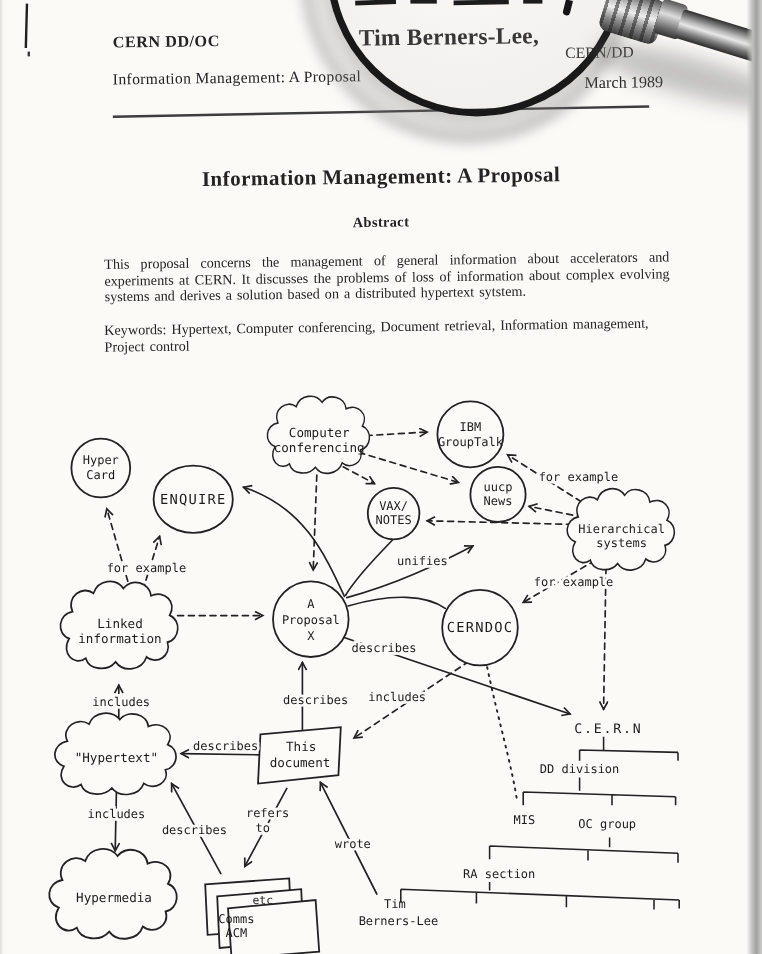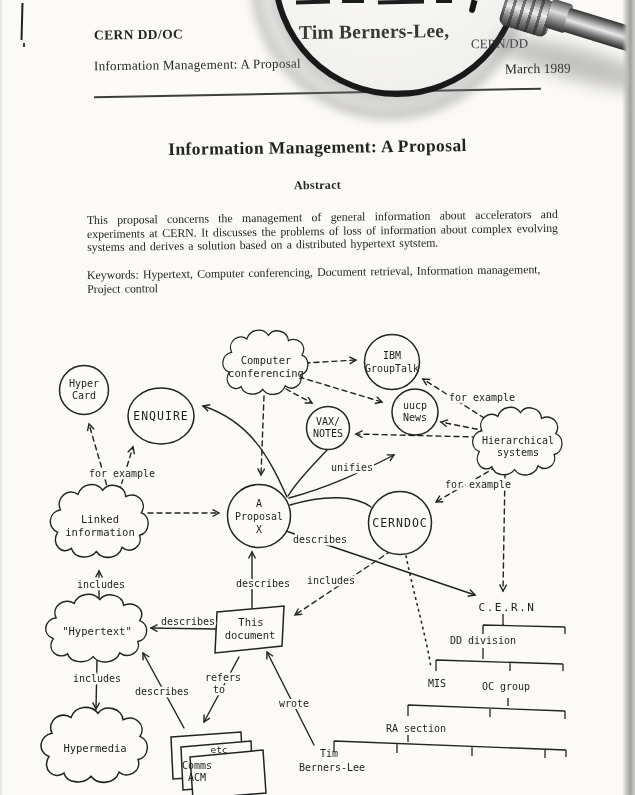--- a/index.html
+++ b/index.html
@@ -16,21 +16,21 @@
     background:linear-gradient(90deg,#dededa,rgba(255,255,255,0));}
   .pen-mark{left:21px;top:3px;width:2px;height:37px;background:#202020;transform:rotate(1.5deg);}
   .pen-dot{left:23px;top:43px;width:2px;height:4px;background:#3a3a3a;}
   
   .ink{color:#242424;}
   .tilt{transform:rotate(-0.75deg);}
   .hdr-org{left:94px;top:27px;font-size:13.5px;font-weight:bold;letter-spacing:.4px;}
   .hdr-ref{left:94px;top:57px;font-size:13px;letter-spacing:.3px;}
   .hdr-author{left:299px;top:21px;font-size:19.5px;font-weight:bold;letter-spacing:.2px;}
   .hdr-affil{left:471px;top:36px;font-size:13px;}
-  .hdr-date{left:505px;top:61px;font-size:13.5px;}
+  .hdr-date{left:487px;top:61px;font-size:13.5px;}
   .hdr-rule{left:94px;top:92px;width:447px;height:1.5px;background:#3d3d3d;transform:rotate(-1.1deg);}
   .doc-title{left:0;top:137px;width:635px;text-align:center;font-size:17.5px;font-weight:bold;letter-spacing:.4px;}
   .abs-head{left:0;top:178px;width:635px;text-align:center;font-size:12px;font-weight:bold;letter-spacing:.3px;}
   .abs-body{left:87px;top:211px;width:471px;font-size:11.8px;line-height:13.6px;text-align:justify;word-spacing:1.2px;}
   .kw-body{left:87px;top:266px;width:471px;font-size:11.8px;line-height:13.6px;word-spacing:1.2px;}
   
   .lens-shadow{left:250px;top:-158px;width:256px;height:256px;border-radius:50%;
     border:11px solid rgba(130,130,130,0.38);filter:blur(5px);}
   .lens{left:272px;top:-153px;width:238px;height:238px;border:6px solid #191919;border-radius:50%;
     background:radial-gradient(circle at 45% 35%, rgba(255,255,255,0.08), rgba(170,170,170,0.16));

